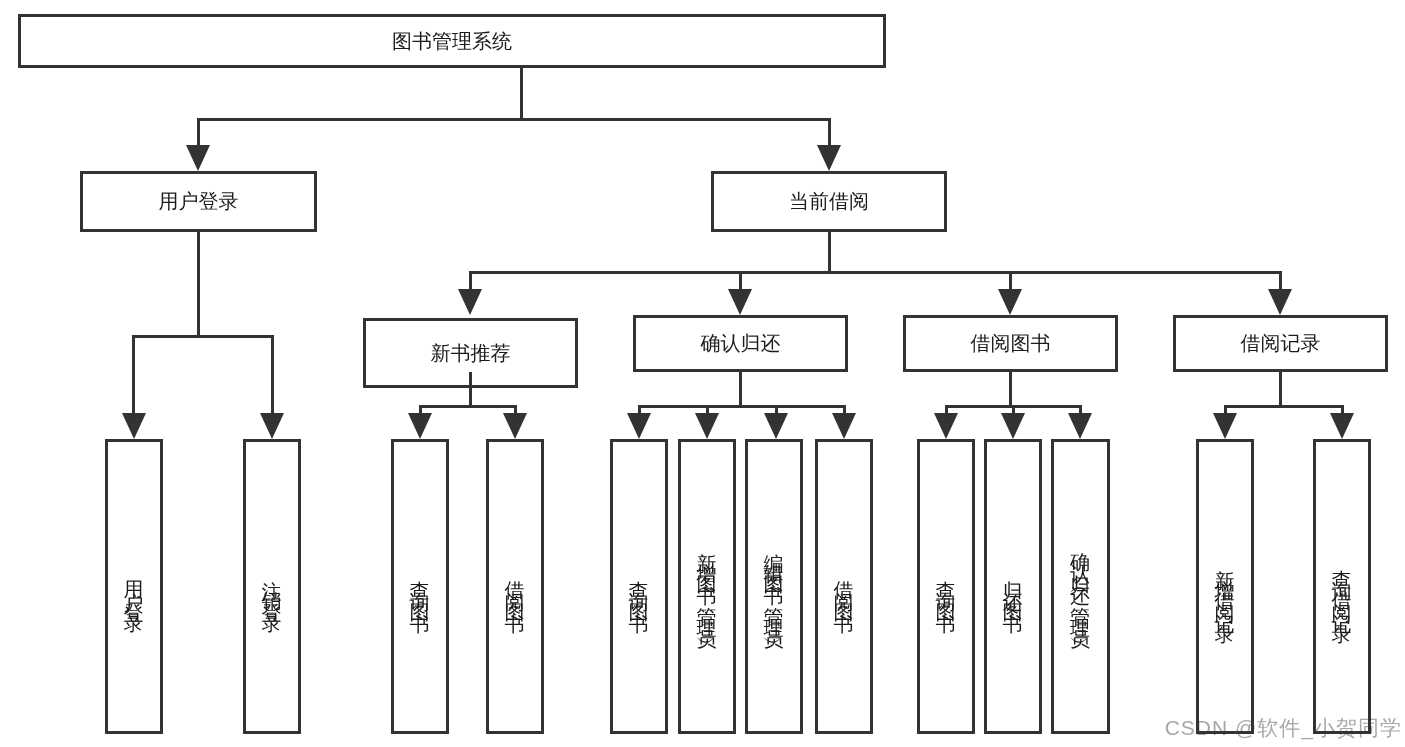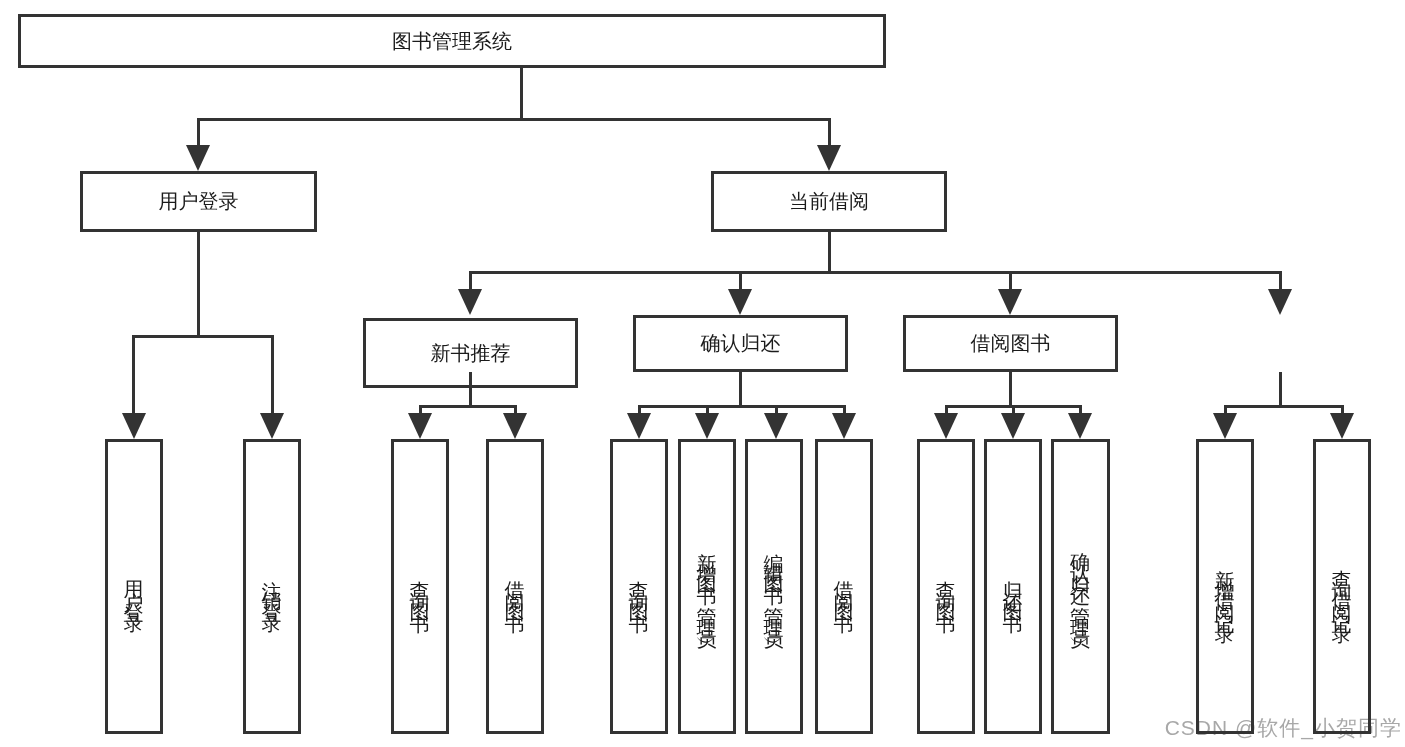--- a/index.html
+++ b/index.html
@@ -114,20 +114,21 @@
   <div class="arr" style="left:1330px;top:413px"></div>
 
   <div class="node h" style="left:18px;top:14px;width:868px;height:54px">图书管理系统</div>
 
   <div class="node h" style="left:80px;top:171px;width:237px;height:61px">用户登录</div>
   <div class="node h" style="left:711px;top:171px;width:236px;height:61px">当前借阅</div>
 
   <div class="node h" style="left:363px;top:318px;width:215px;height:70px">新书推荐</div>
   <div class="node h" style="left:633px;top:315px;width:215px;height:57px">确认归还</div>
   <div class="node h" style="left:903px;top:315px;width:215px;height:57px">借阅图书</div>
+  <div class="node h" style="left:1173px;top:315px;width:215px;height:57px">借阅记录</div>
 
   <div class="node v" style="left:105px;top:439px;width:58px;height:295px">用户登录</div>
   <div class="node v" style="left:243px;top:439px;width:58px;height:295px">注销登录</div>
 
   <div class="node v" style="left:391px;top:439px;width:58px;height:295px">查询图书</div>
   <div class="node v" style="left:486px;top:439px;width:58px;height:295px">借阅图书</div>
 
   <div class="node v" style="left:610px;top:439px;width:58px;height:295px">查询图书</div>
   <div class="node v" style="left:678px;top:439px;width:58px;height:295px">新增图书（管理员）</div>
   <div class="node v" style="left:745px;top:439px;width:58px;height:295px">编辑图书（管理员）</div>

